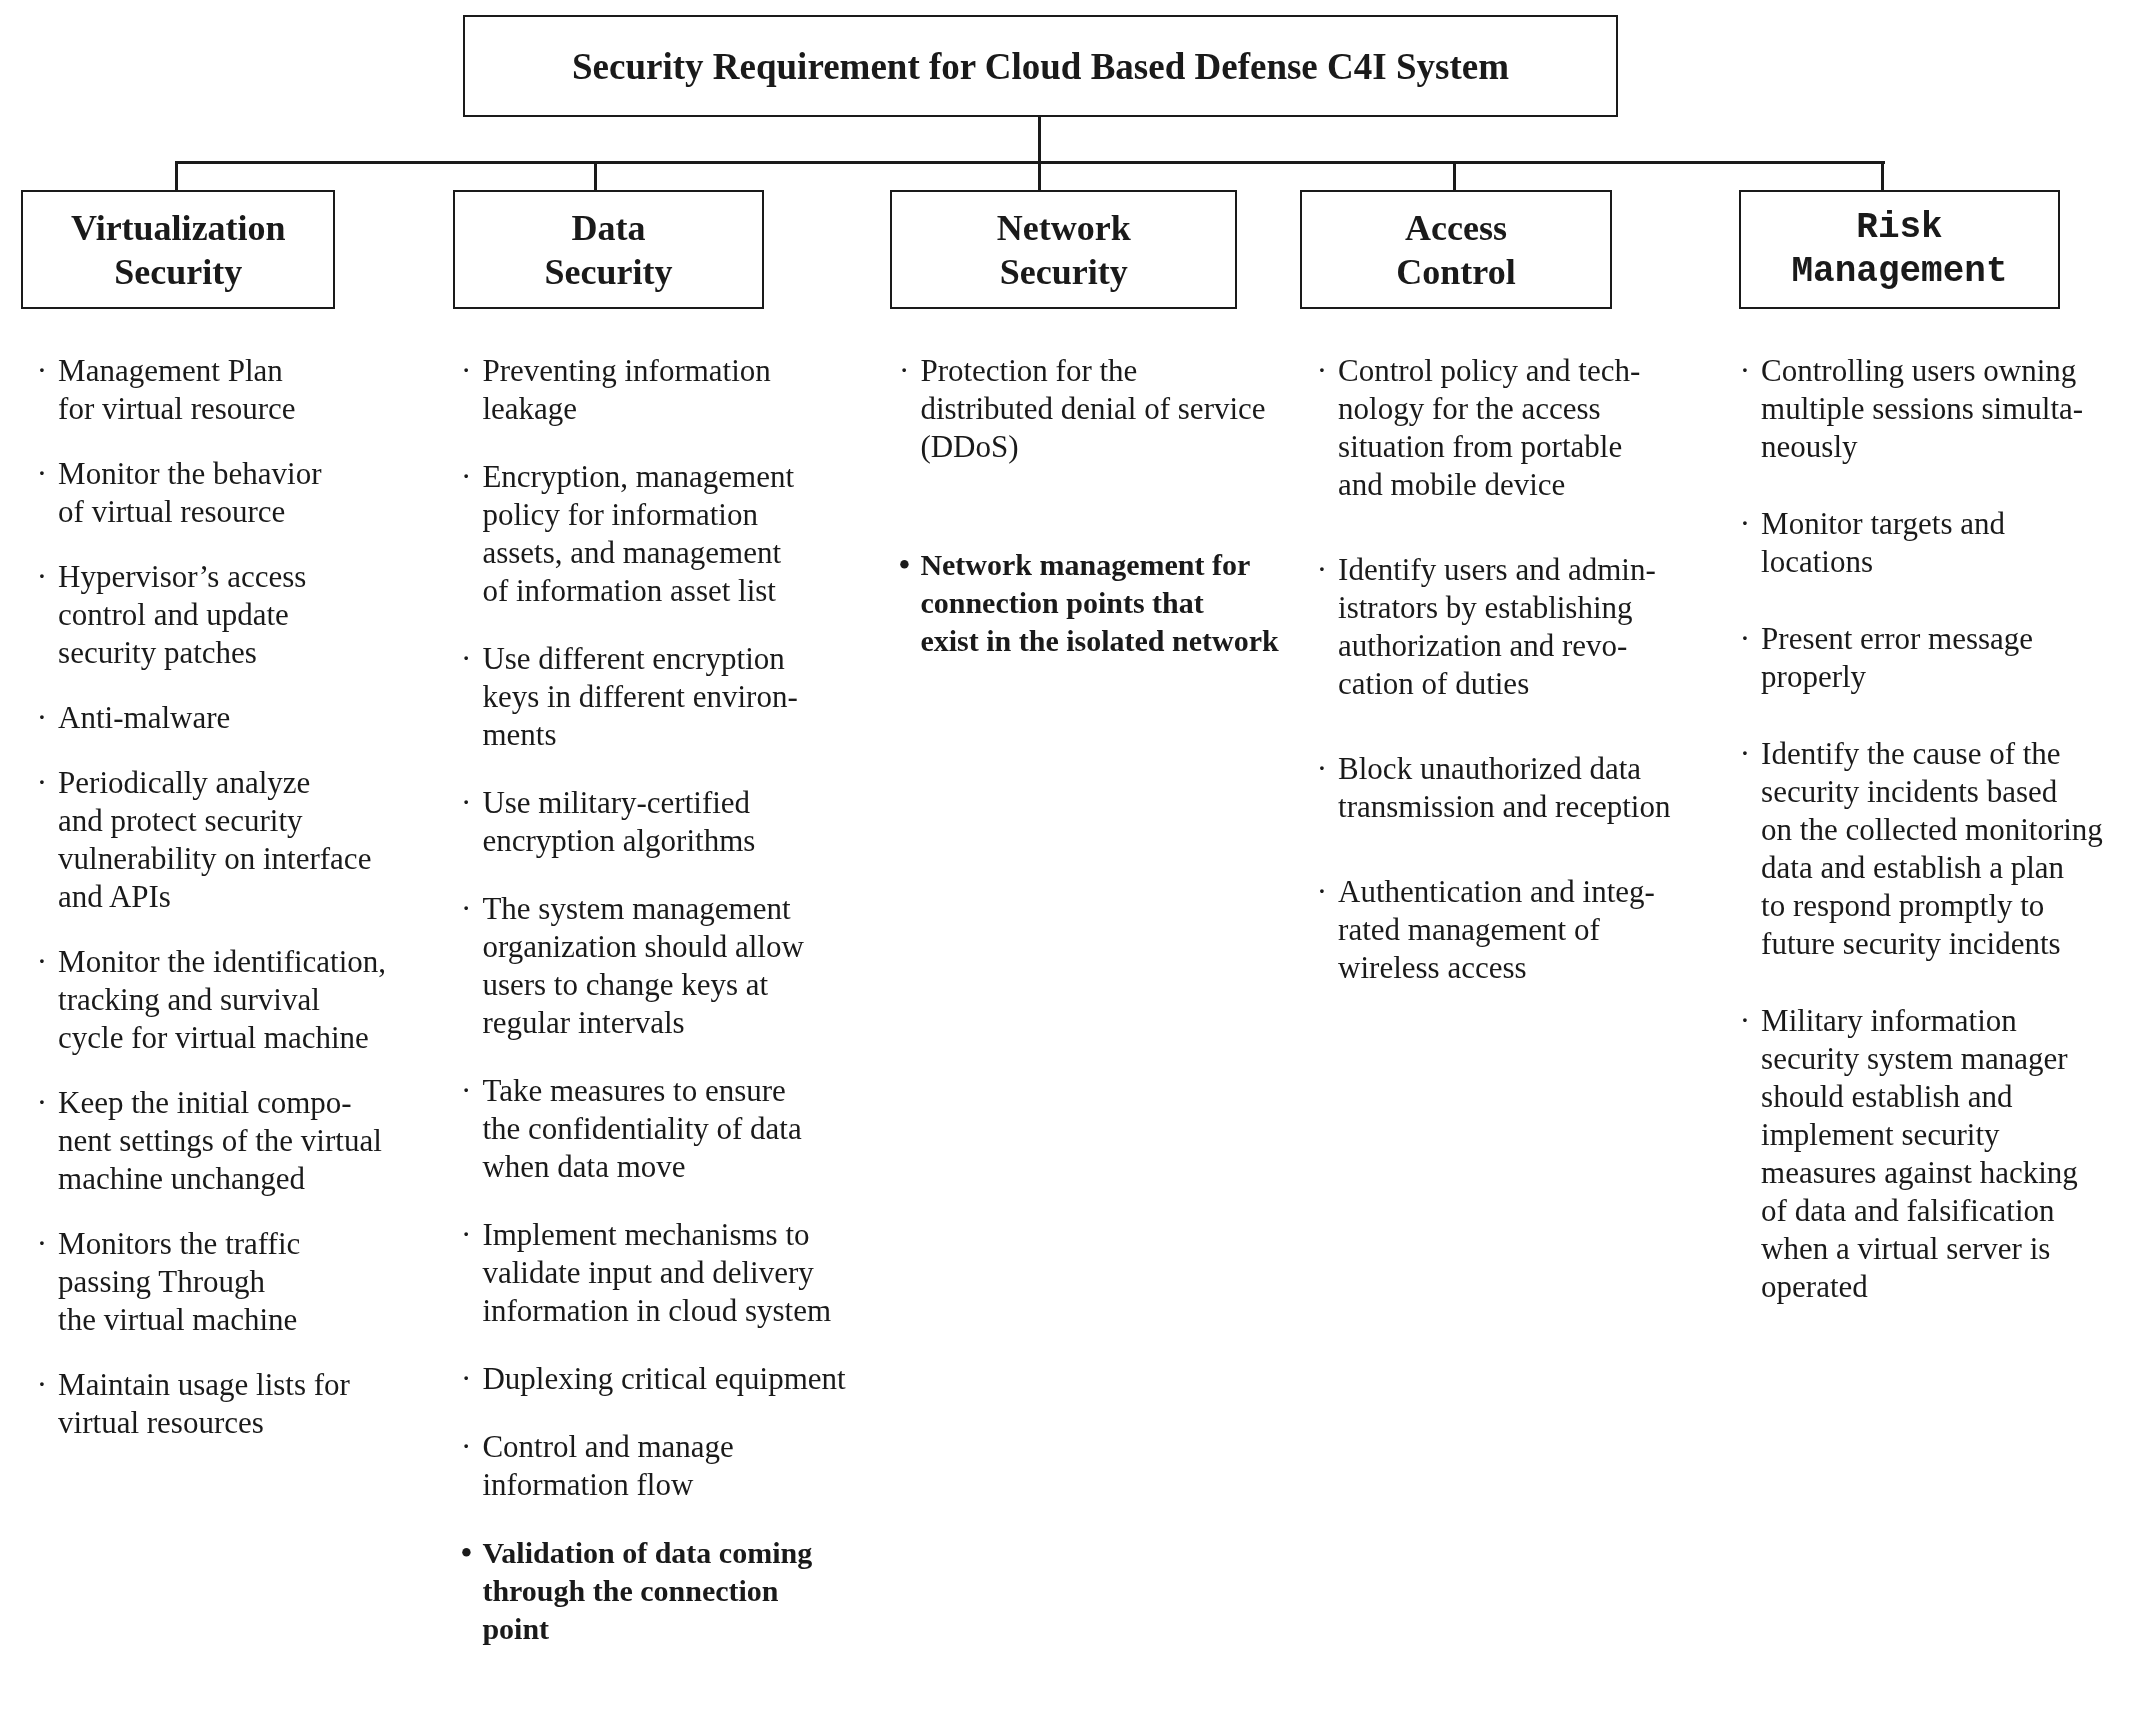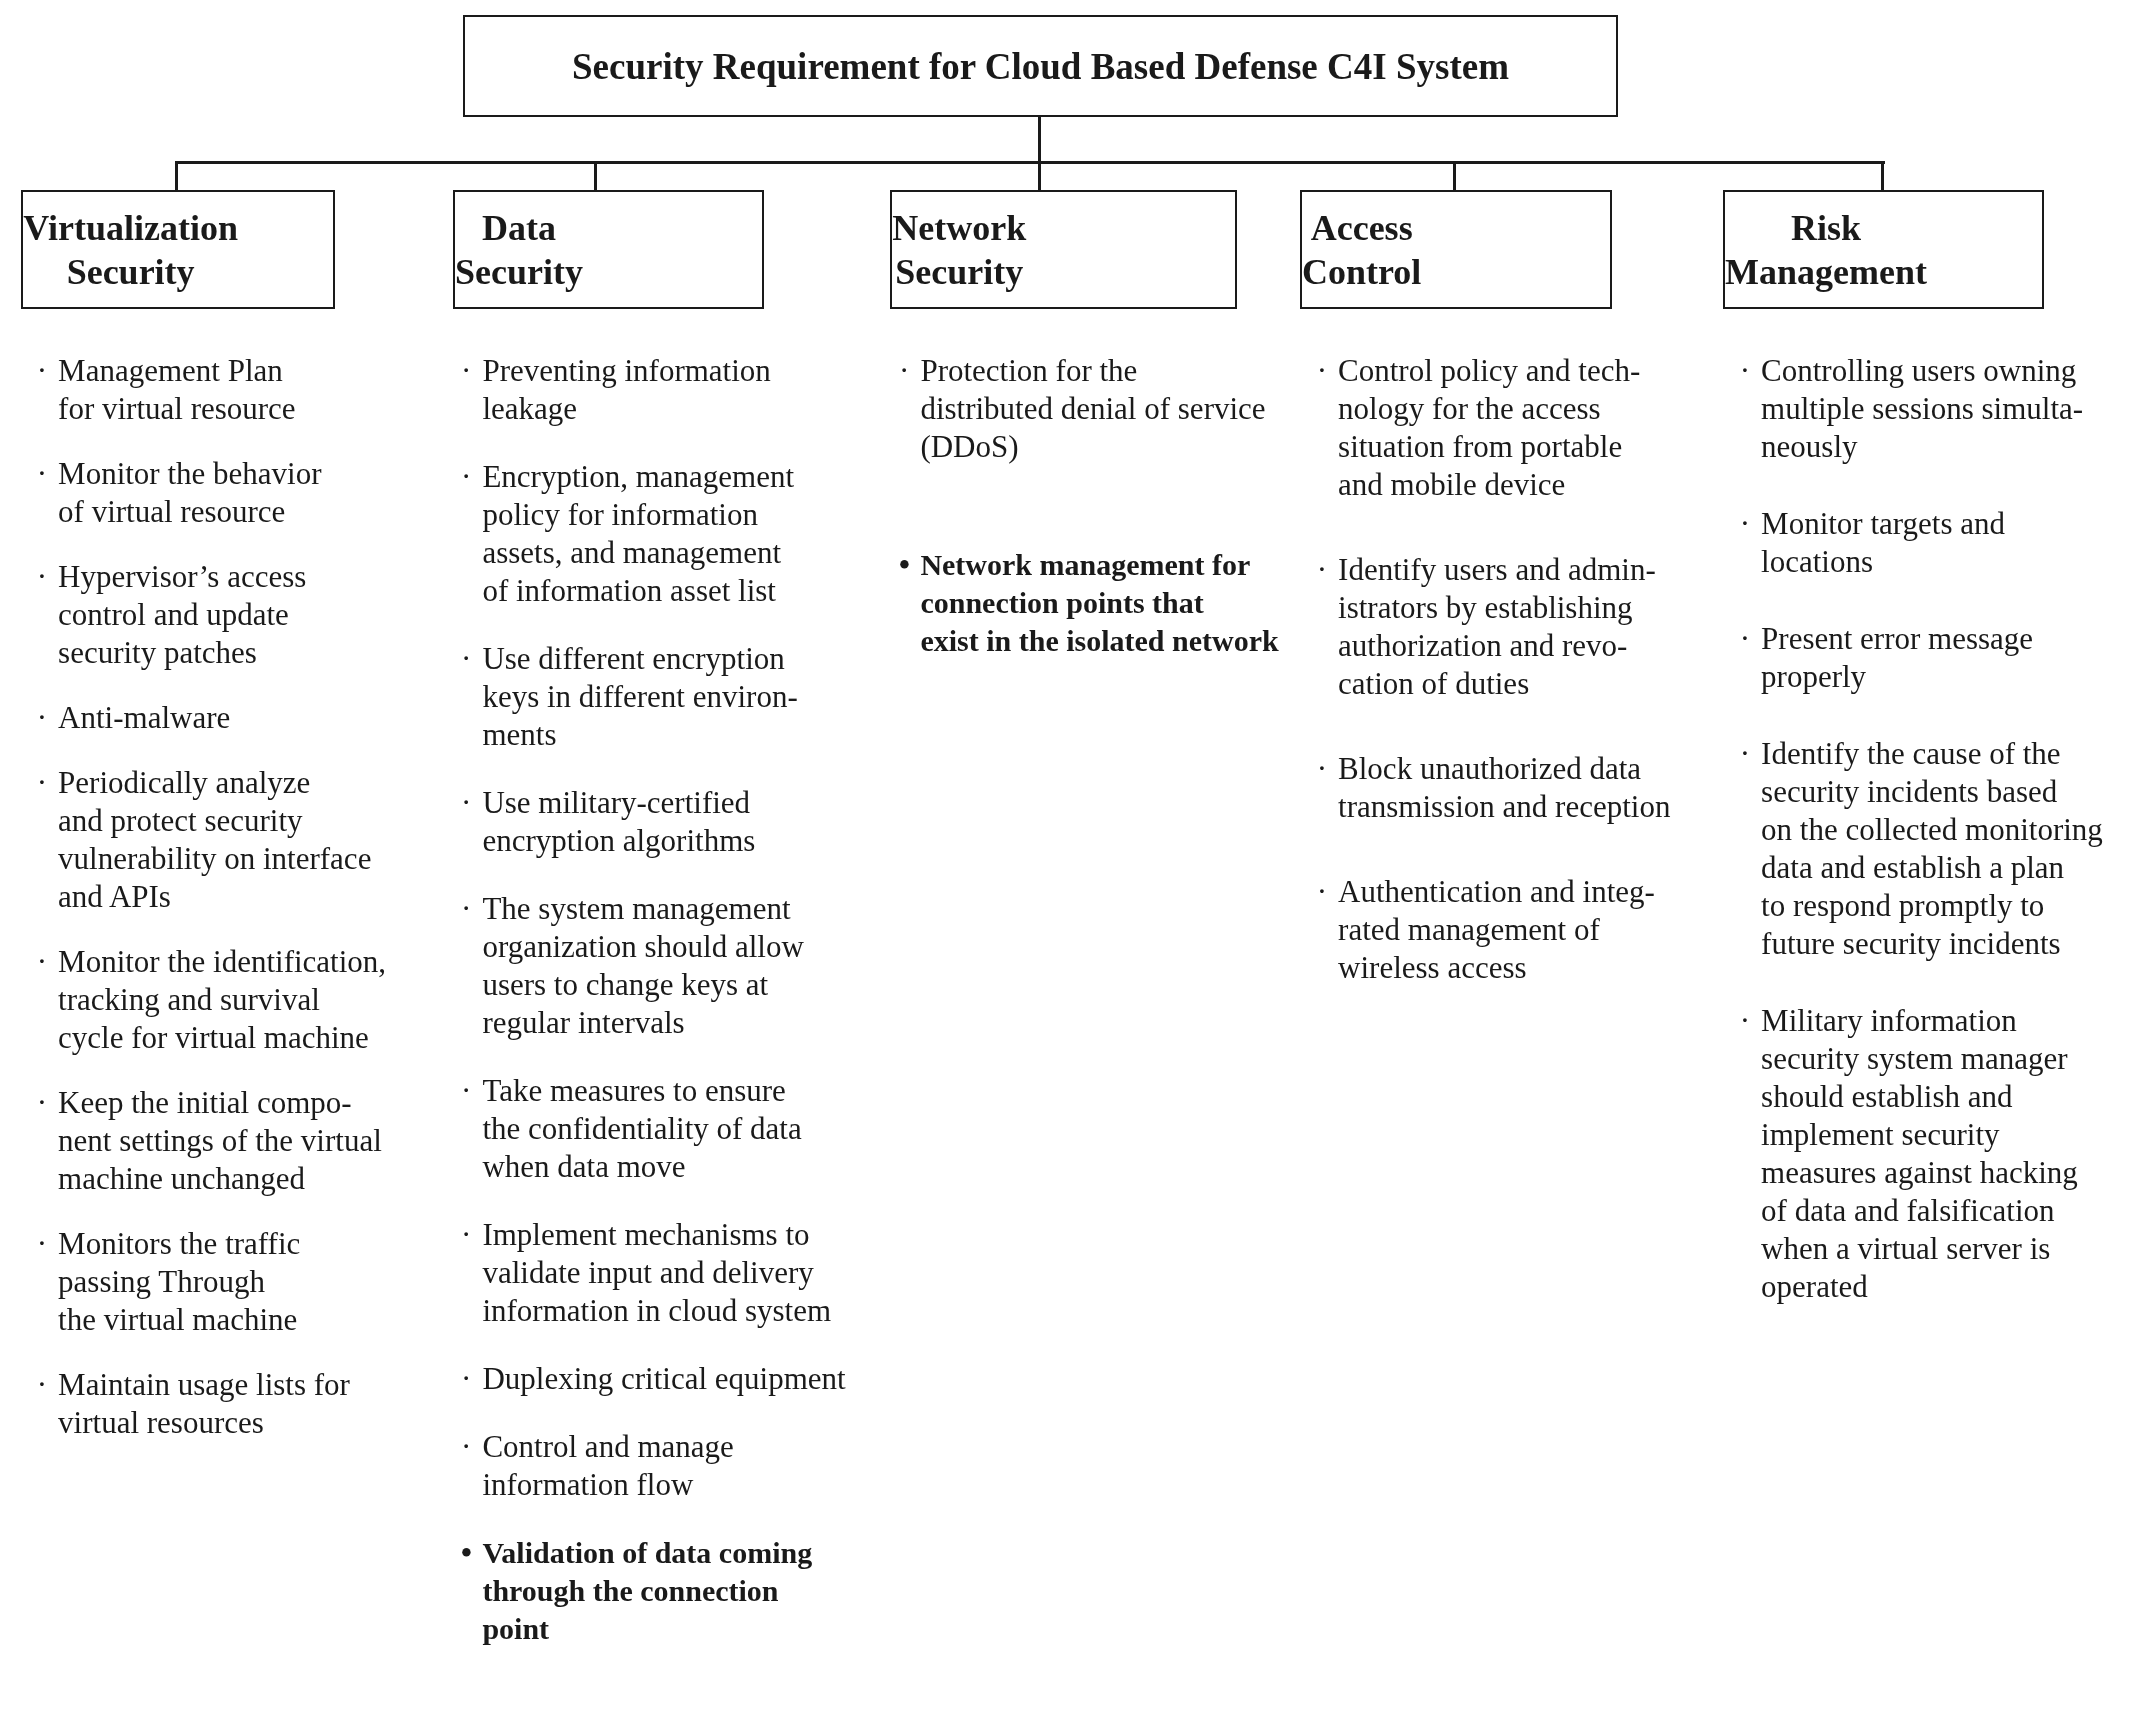--- a/index.html
+++ b/index.html
@@ -28,27 +28,27 @@
   #stub-1{left:175px;} #stub-2{left:594px;} #stub-4{left:1453px;} #stub-5{left:1881px;}
   
   .column{position:absolute;top:190px;}
   .col1{left:20px;width:431px;}
   .col2{left:441px;width:445px;}
   .col3{left:889px;width:441px;}
   .col4{left:1300px;width:435px;}
   .col5{left:1723px;width:414px;}
   .cat-box{
     border:2.7px solid #1a1a1a;background:#ffffff;box-sizing:border-box;
-    height:119px;display:flex;align-items:center;
+    height:119px;display:flex;align-items:center;justify-content:center;
   }
   .col1 .cat-box{margin-left:1.3px;width:314px;}
   .col2 .cat-box{margin-left:12px;width:311px;}
   .col3 .cat-box{margin-left:1.3px;width:347px;}
   .col4 .cat-box{margin-left:0;width:312px;}
-  .col5 .cat-box{margin-left:0;width:321px;}
+  .col5 .cat-box{margin-left:16px;width:321px;font-family:Liberation Mono, monospace;}
   .cat-title{
     font-size:36px;font-weight:bold;text-align:center;
     white-space:pre-line;line-height:44px;
   }
   .items{margin-top:43px;}
   .col1 .items{padding-left:16.7px;}
   .col2 .items{padding-left:20px;}
   .col3 .items{padding-left:10px;}
   .col4 .items{padding-left:16.7px;}
   .col5 .items{padding-left:16.7px;}

